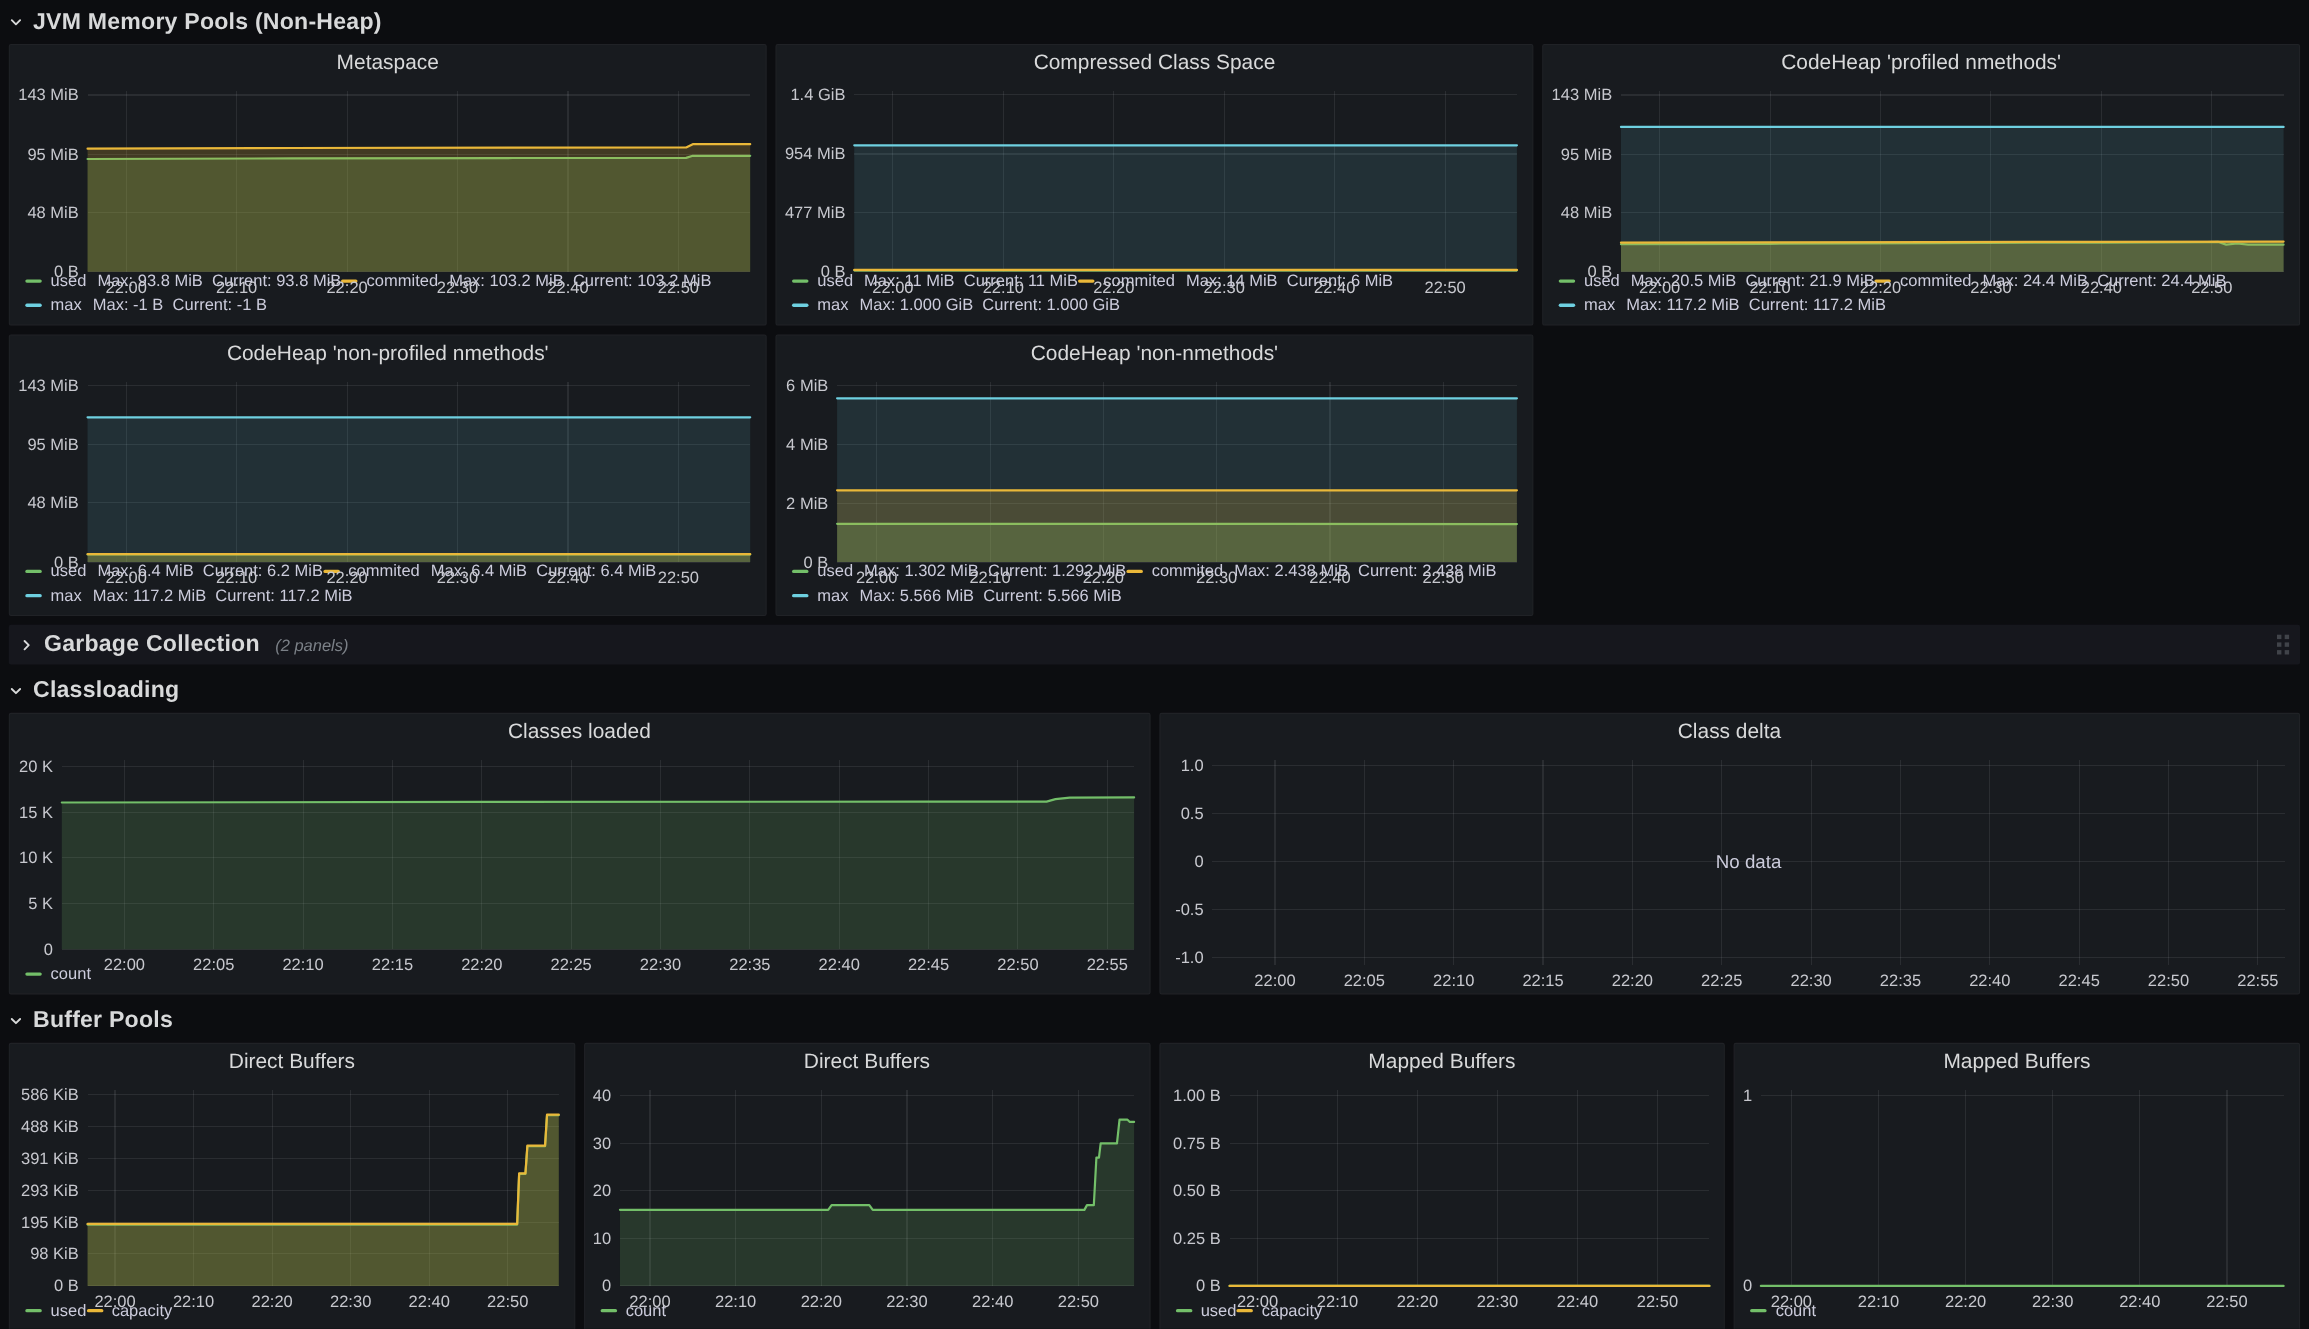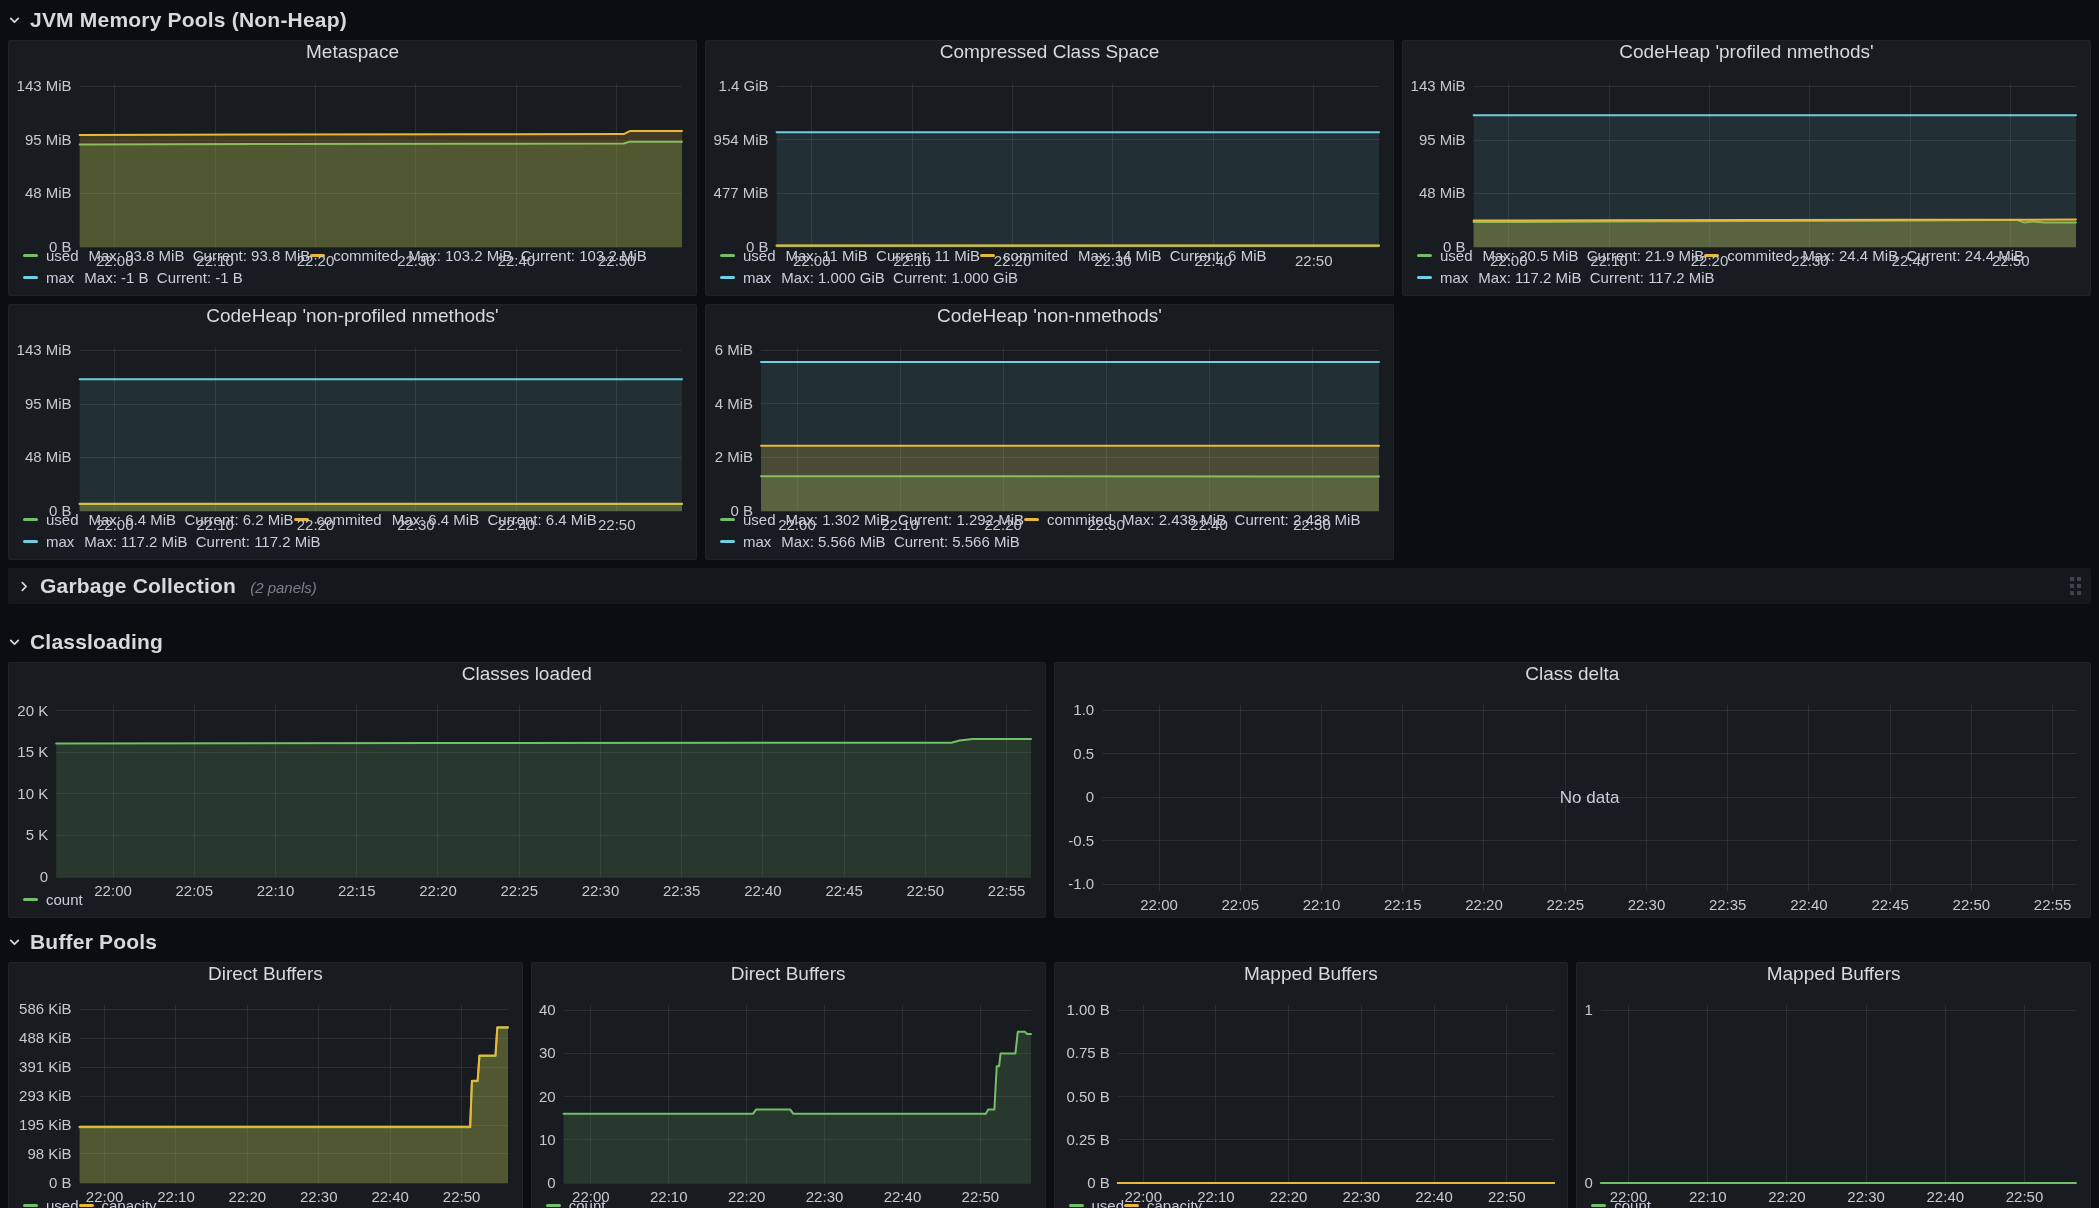--- a/index.html
+++ b/index.html
@@ -23,35 +23,35 @@
   .section-header{
     display:flex;align-items:center;height:32px;margin-bottom:4px;cursor:pointer;
   }
   .section-header .chev{
     width:22px;display:flex;align-items:center;justify-content:flex-start;color:var(--heading);flex:0 0 auto;
   }
   .section-header .chev svg{display:block}
   .section-title{font-size:21px;font-weight:700;color:var(--heading);letter-spacing:.2px}
   .section-note{font-size:15px;font-style:italic;color:var(--dim);margin-left:14px;padding-top:2px}
   .section-header.collapsed{
-    background:var(--row-bg);height:36px;margin-bottom:22px;padding:0 10px;border-radius:2px;
+    background:var(--row-bg);height:36px;margin-bottom:8px;padding:0 10px;border-radius:2px;
   }
   .drag-handle{
     margin-left:auto;display:grid;grid-template-columns:repeat(2,4px);grid-auto-rows:4px;gap:3px;opacity:.85;
   }
   .drag-handle i{background:#484b51;width:4px;height:4px;display:block}
   .row{display:grid;gap:8px;margin-bottom:8px}
   .panel{
     background:var(--panel-bg);
     border:1px solid var(--panel-border);
     border-radius:2px;
     display:flex;flex-direction:column;overflow:hidden;min-width:0;
   }
   .panel-header{
-    height:34px;flex:0 0 auto;display:flex;align-items:flex-start;justify-content:center;cursor:pointer;
+    height:34px;flex:0 0 auto;display:flex;align-items:center;justify-content:center;cursor:pointer;
   }
   .panel-title{font-size:19px;font-weight:500;color:var(--heading)}
   .chart{flex:1 1 auto;position:relative;min-height:0}
   .chart svg{position:absolute;left:0;top:0}
   .chart svg text{font-family:"Liberation Sans",sans-serif;font-size:15px;fill:var(--axis)}
   .chart svg text.nodata{font-size:17px;fill:var(--text)}
   .legend{flex:0 0 auto;padding:2px 14px 9px 14px;display:flex;flex-direction:column;gap:5px}
   .legend-row{display:flex;flex-wrap:nowrap;align-items:center}
   .legend-item{display:flex;align-items:center;font-size:15px;color:var(--text);cursor:pointer;white-space:nowrap}
   .legend-marker{width:15px;height:3px;border-radius:2px;margin-right:8px;flex:0 0 auto}

